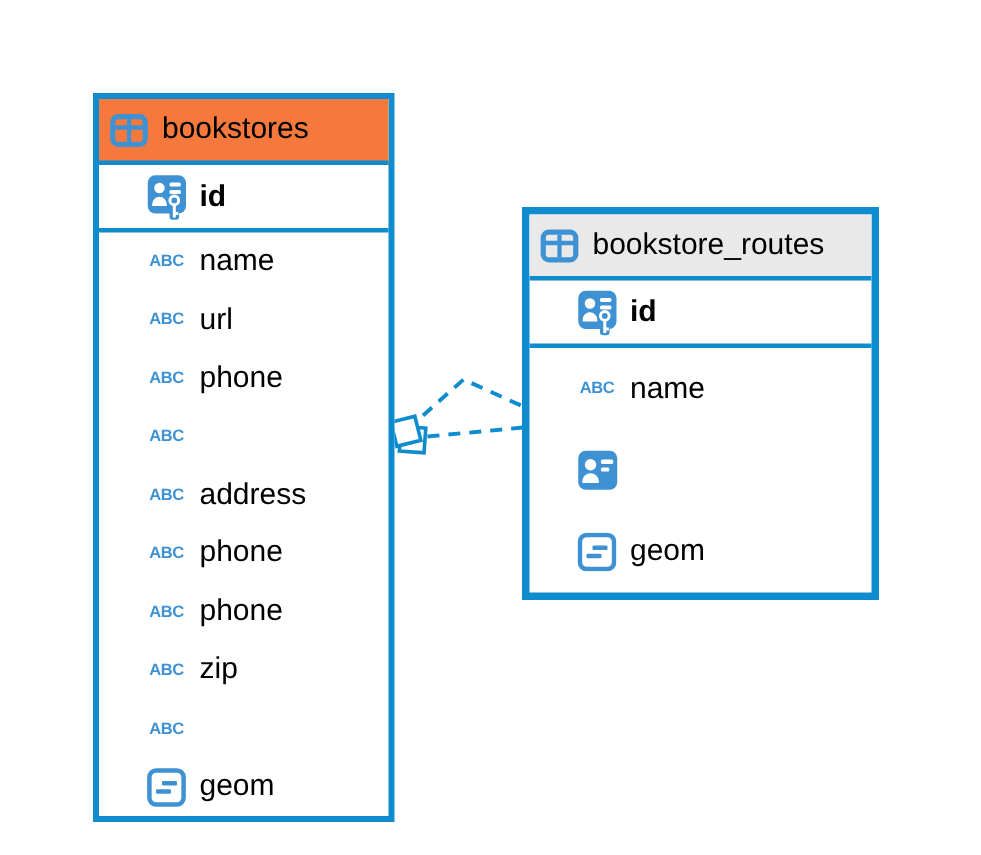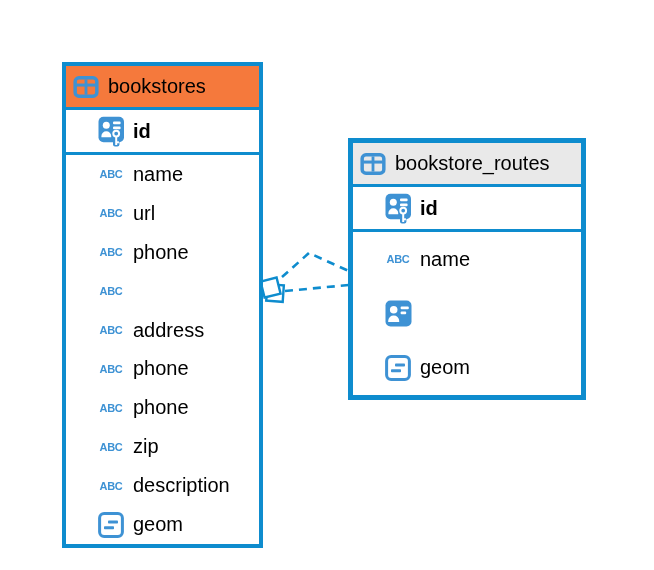--- a/index.html
+++ b/index.html
@@ -122,21 +122,20 @@
         <div class="row">
           <span class="cell-icon">
             <span class="abc">ABC</span>
           </span>
           <span class="col-label">zip</span>
         </div>
         <div class="row">
           <span class="cell-icon">
             <span class="abc">ABC</span>
           </span>
-          <span class="col-label">description</span>
         </div>
         <div class="row">
           <span class="cell-icon">
             <svg width="26" height="26" viewBox="0 0 26 26">
        <rect x="1.6" y="1.6" width="22.8" height="22.8" rx="4.5" fill="none" stroke="#3E92D4" stroke-width="3"></rect>
        <rect x="10" y="8.6" width="10" height="3" rx="0.8" fill="#3E92D4"></rect>
        <rect x="6" y="14.2" width="10" height="3" rx="0.8" fill="#3E92D4"></rect>
      </svg>
           </span>
           <span class="col-label">geom</span>

